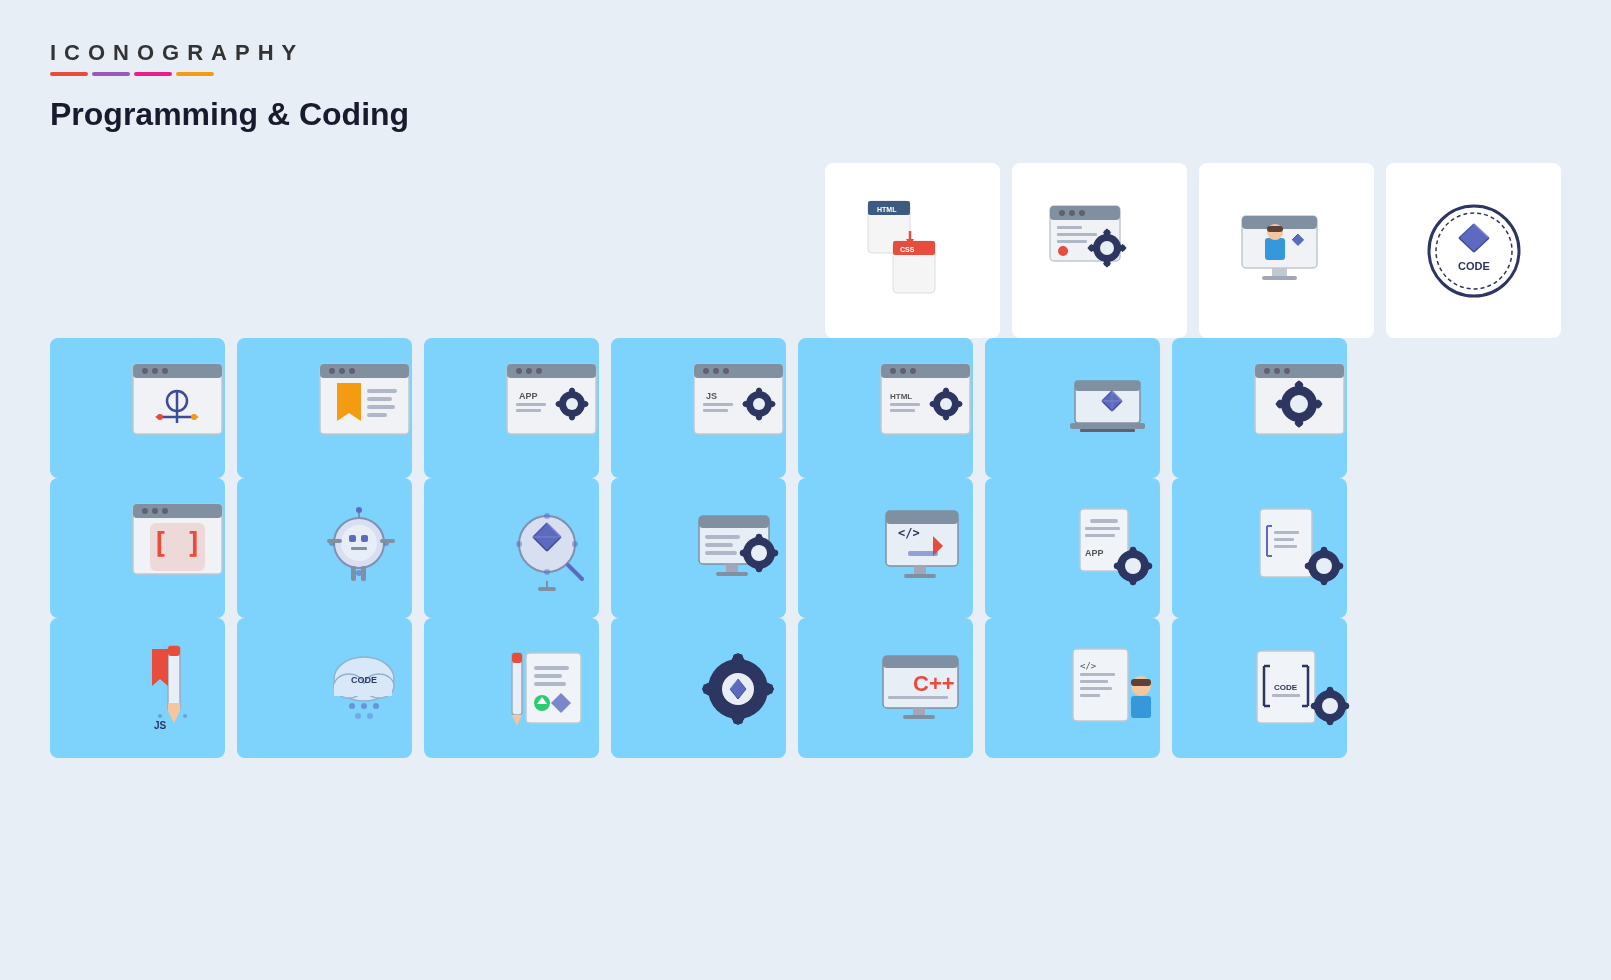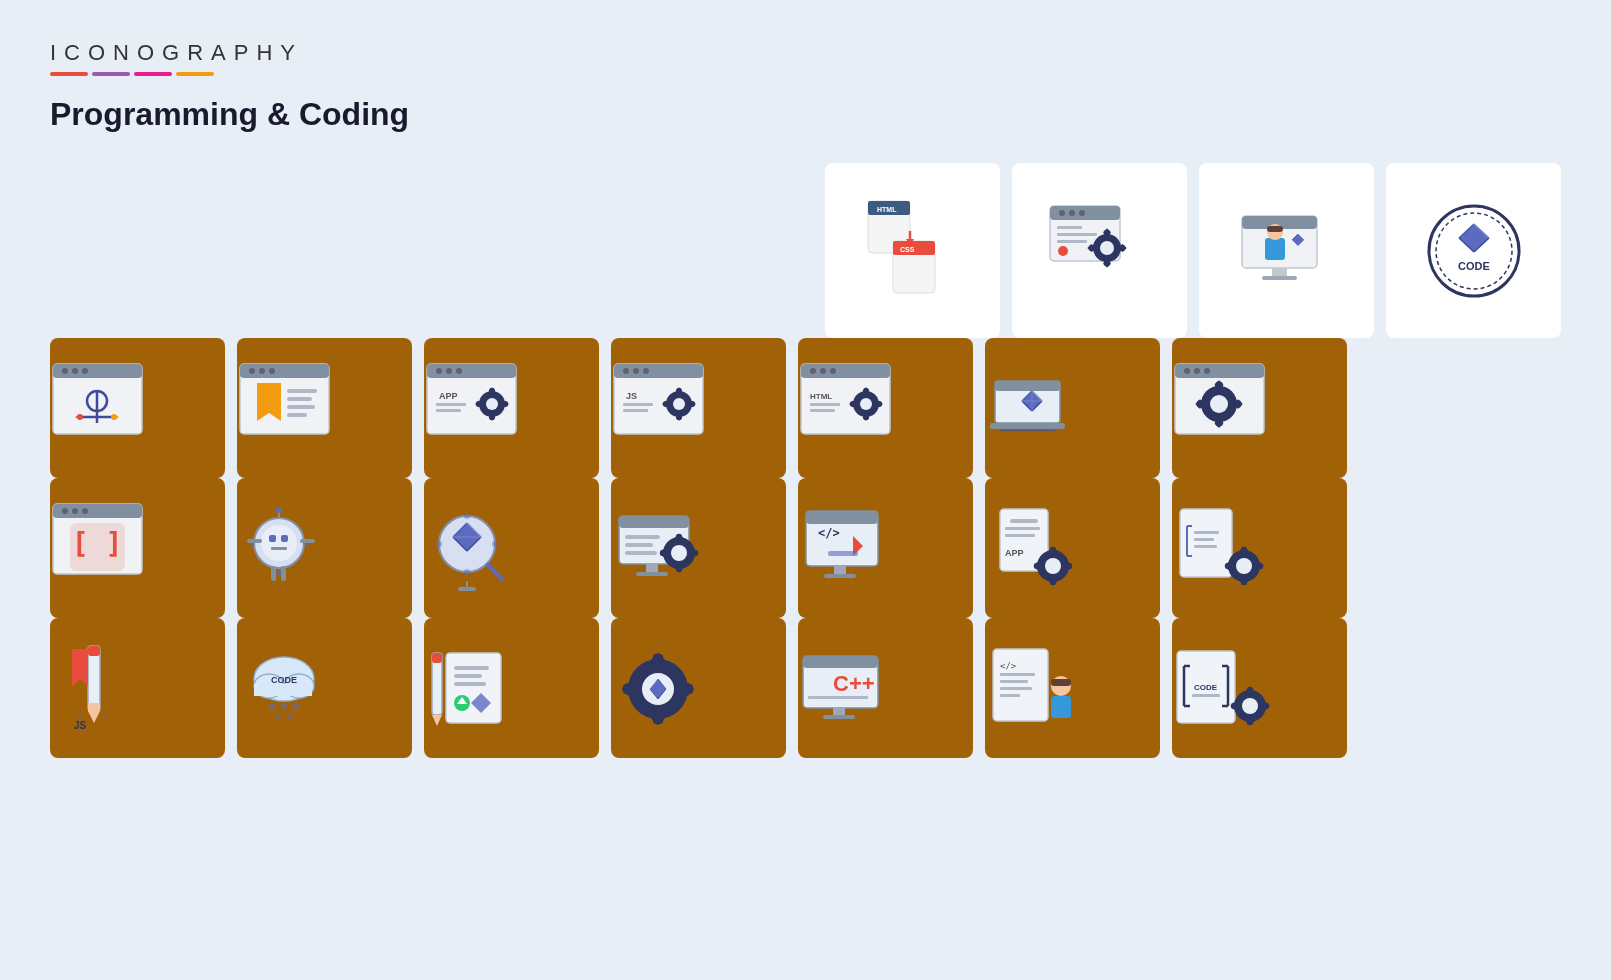--- a/index.html
+++ b/index.html
@@ -9,21 +9,21 @@
       min-height: 980px;
       display: flex;
       flex-direction: column;
       padding: 40px 50px;
     }
     .header {
       margin-bottom: 30px;
     }
     .brand-name {
       font-size: 22px;
-      font-weight: 400;
+      font-weight: 700;
       letter-spacing: 8px;
       color: #333;
       margin-bottom: 6px;
     }
     .brand-bars {
       display: flex;
       gap: 4px;
       margin-bottom: 14px;
     }
     .bar {
@@ -42,25 +42,25 @@
       height: 175px;
       background: white;
       border-radius: 8px;
       display: flex;
       align-items: center;
       justify-content: center;
     }
     .icon-card {
       width: 175px;
       height: 140px;
-      background: #a16207;
+      background: #7dd3fc;
       border-radius: 8px;
       display: flex;
       align-items: center;
-      justify-content: flex-start;
+      justify-content: flex-end;
       flex-shrink: 0;
     }
     
     svg {
       overflow: visible;
     }
   </style>
 </head>
 <body>
 

